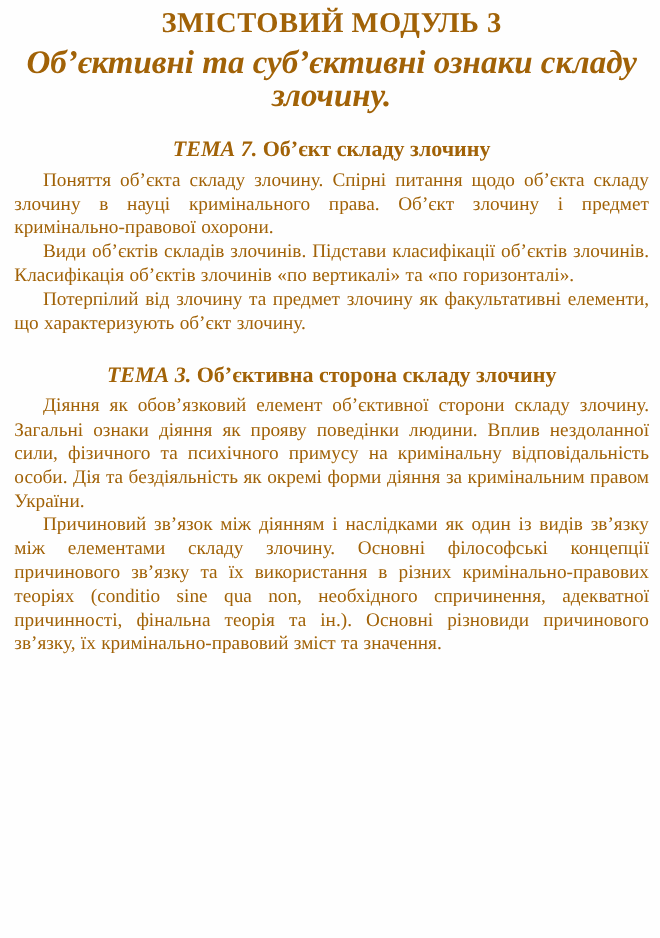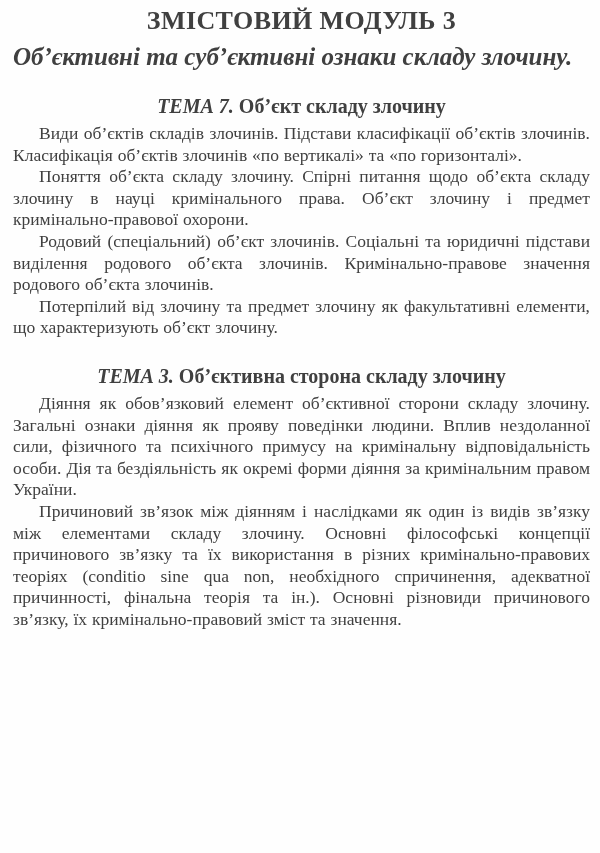--- a/index.html
+++ b/index.html
@@ -6,37 +6,38 @@
     margin: 0;
     padding: 0;
     background: #ffffff;
   }
   .page {
     position: relative;
     width: 600px;
     height: 853px;
     margin: 0 auto;
     background: #fefefe;
-    color: #404040;
+    color: #a16207;
     font-family: "Liberation Serif", "DejaVu Serif", serif;
     box-sizing: border-box;
     padding: 6px 10px 0 13px;
     overflow: hidden;
   }
   .module-title {
     margin: 0;
     text-align: center;
     font-size: 26px;
     line-height: 30px;
     font-weight: bold;
     letter-spacing: 0.4px;
   }
   .module-subtitle {
     margin: 6px 0 0 0;
-    font-size: 25px;
+    text-align: center;
+    font-size: 30px;
     line-height: 30px;
     font-weight: bold;
     font-style: italic;
   }
   .tema-heading {
     margin: 23px 0 6px 0;
     text-align: center;
     font-size: 20px;
     line-height: 22px;
     font-weight: bold;
@@ -61,23 +62,22 @@
 
 <div class="page">
 
   <h1 class="module-title">ЗМІСТОВИЙ МОДУЛЬ 3</h1>
 
   <h2 class="module-subtitle">Об’єктивні та суб’єктивні ознаки складу злочину.</h2>
 
   <section class="section-tema-7">
     <h3 class="tema-heading"><span class="tema-label">ТЕМА 7.</span> <span class="tema-title">Об’єкт складу злочину</span></h3>
 
+    <p class="body-paragraph">Поняття об’єкта складу злочину. Спірні питання щодо об’єкта складу злочину в науці кримінального права. Об’єкт злочину і предмет кримінально-правової охорони.</p>
     <p class="body-paragraph">Види об’єктів складів злочинів. Підстави класифікації об’єктів злочинів. Класифікація об’єктів злочинів «по вертикалі» та «по горизонталі».</p>
-    <p class="body-paragraph">Поняття об’єкта складу злочину. Спірні питання щодо об’єкта складу злочину в науці кримінального права. Об’єкт злочину і предмет кримінально-правової охорони.</p>
-    <p class="body-paragraph">Родовий (спеціальний) об’єкт злочинів. Соціальні та юридичні підстави виділення родового об’єкта злочинів. Кримінально-правове значення родового об’єкта злочинів.</p>
     <p class="body-paragraph">Потерпілий від злочину та предмет злочину як факультативні елементи, що характеризують об’єкт злочину.</p>
   </section>
 
   <section class="section-tema-8">
     <h3 class="tema-heading"><span class="tema-label">ТЕМА 3.</span> <span class="tema-title">Об’єктивна сторона складу злочину</span></h3>
 
     <p class="body-paragraph">Діяння як обов’язковий елемент об’єктивної сторони складу злочину. Загальні ознаки діяння як прояву поведінки людини. Вплив нездоланної сили, фізичного та психічного примусу на кримінальну відповідальність особи. Дія та бездіяльність як окремі форми діяння за кримінальним правом України.</p>
     <p class="body-paragraph">Причиновий зв’язок між діянням і наслідками як один із видів зв’язку між елементами складу злочину. Основні філософські концепції причинового зв’язку та їх використання в різних кримінально-правових теоріях (conditio sine qua non, необхідного спричинення, адекватної причинності, фінальна теорія та ін.). Основні різновиди причинового зв’язку, їх кримінально-правовий зміст та значення.</p>
   </section>
 

